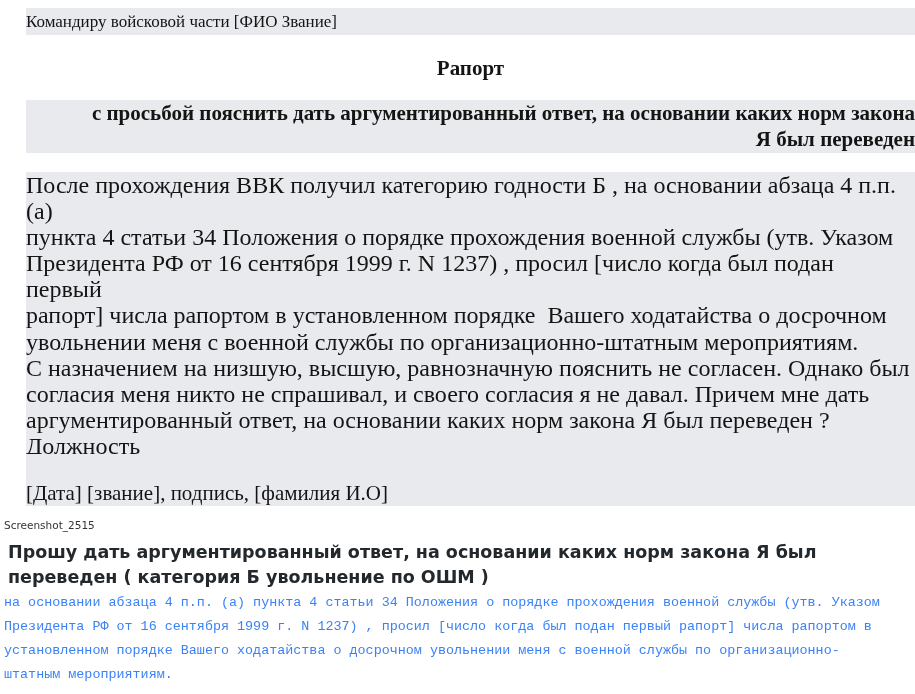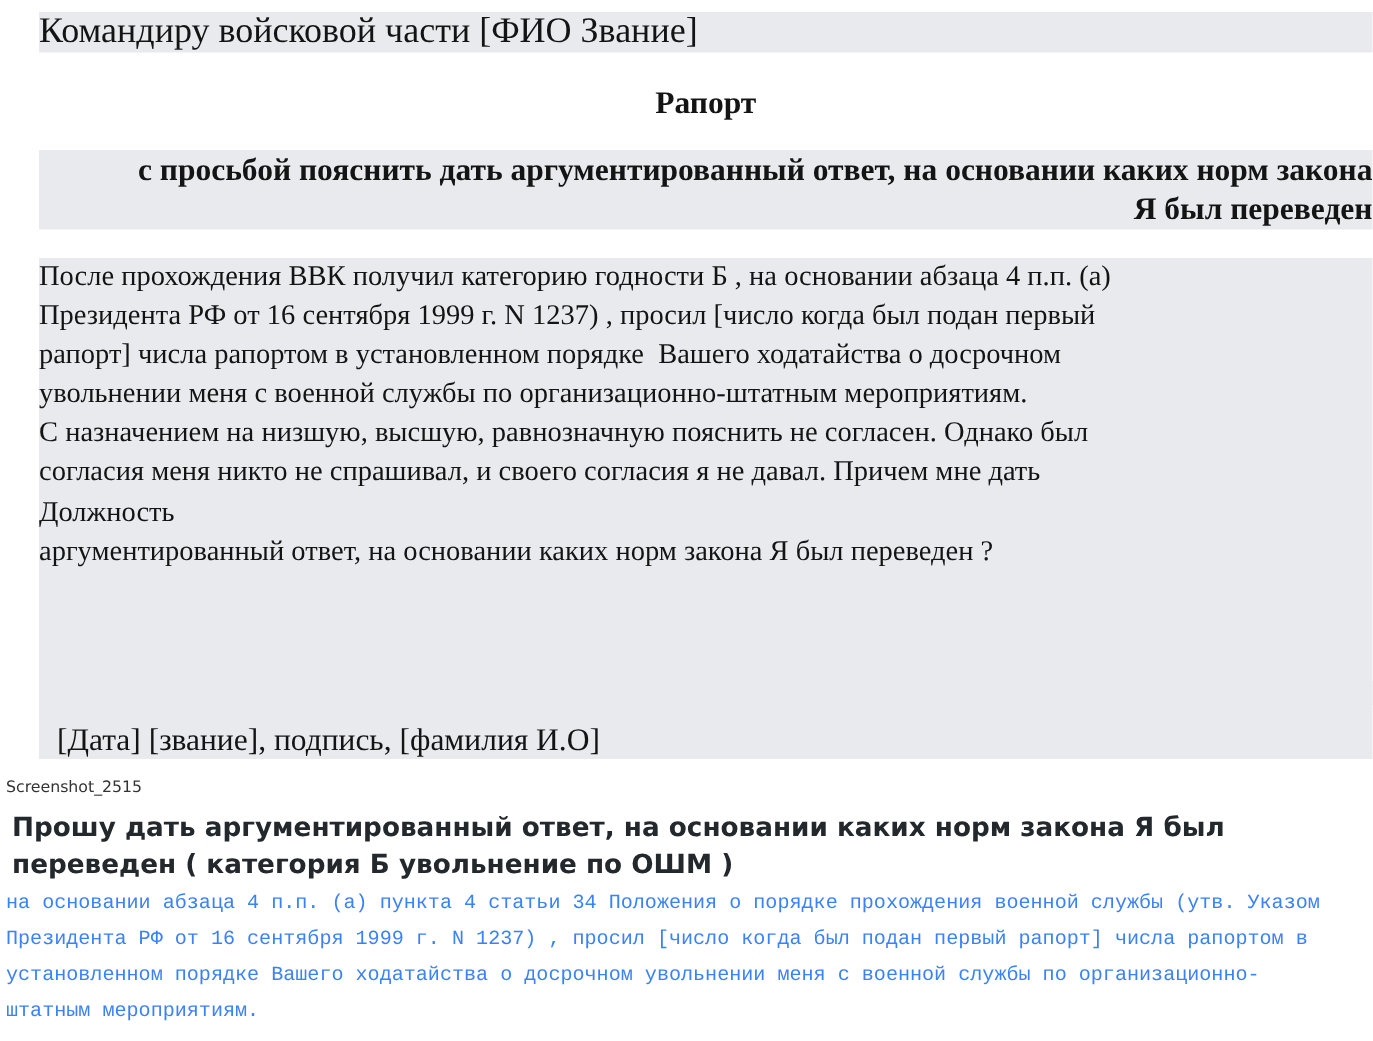--- a/index.html
+++ b/index.html
@@ -26,21 +26,21 @@
       position: absolute;
       left: 26px;
       width: 889px;
       background: #e9eaee;
       font-family: "Liberation Serif", "DejaVu Serif", serif;
       color: #141414;
     }
     .addressee {
       top: 8px;
       height: 27px;
-      font-size: 24px;
+      font-size: 17px;
       line-height: 27px;
     }
     .title {
       position: absolute;
       left: 26px;
       width: 889px;
       top: 54px;
       text-align: center;
       font-family: Liberation Serif, serif;
       font-weight: bold;
@@ -53,36 +53,36 @@
       height: 53px;
       font-weight: bold;
       font-size: 21px;
       line-height: 26px;
       text-align: right;
       padding: 0;
     }
     .body-text {
       top: 172px;
       height: 298px;
-      font-size: 19px;
+      font-size: 24px;
       line-height: 26.1px;
     }
     .body-text p {
       margin: 0;
       white-space: pre-wrap;
     }
     .signature {
       top: 454px;
       height: 52px;
       font-size: 21px;
       line-height: 26px;
     }
     .signature span {
       position: absolute;
-      left: 12px;
+      left: 0;
       bottom: 0;
     }
     .caption {
       position: absolute;
       left: 4px;
       top: 518px;
       font-family: "DejaVu Sans", "Liberation Sans", sans-serif;
       font-size: 10.5px;
       color: #333333;
       line-height: 14px;
@@ -121,27 +121,28 @@
 
   <div class="title">Рапорт</div>
 
   <div class="block subject">
     <div>с просьбой пояснить дать аргументированный ответ, на основании каких норм закона</div>
     <div>Я был переведен</div>
   </div>
 
   <div class="block body-text">
     <p>После прохождения ВВК получил категорию годности Б , на основании абзаца 4 п.п. (а)</p>
+    <p>пункта 4 статьи 34 Положения о порядке прохождения военной службы (утв. Указом</p>
     <p>Президента РФ от 16 сентября 1999 г. N 1237) , просил [число когда был подан первый</p>
     <p>рапорт] числа рапортом в установленном порядке  Вашего ходатайства о досрочном</p>
     <p>увольнении меня с военной службы по организационно-штатным мероприятиям.</p>
     <p>С назначением на низшую, высшую, равнозначную пояснить не согласен. Однако был</p>
     <p>согласия меня никто не спрашивал, и своего согласия я не давал. Причем мне дать</p>
+    <p>аргументированный ответ, на основании каких норм закона Я был переведен ?</p>
     <p>Должность</p>
-    <p>аргументированный ответ, на основании каких норм закона Я был переведен ?</p>
   </div>
 
   <div class="block signature">
     <span>[Дата] [звание], подпись, [фамилия И.О]</span>
   </div>
 </div>
 
 <div class="caption">Screenshot_2515</div>
 
 <h2 class="post-title">Прошу дать аргументированный ответ, на основании каких норм закона Я был переведен ( категория Б увольнение по ОШМ )</h2>

